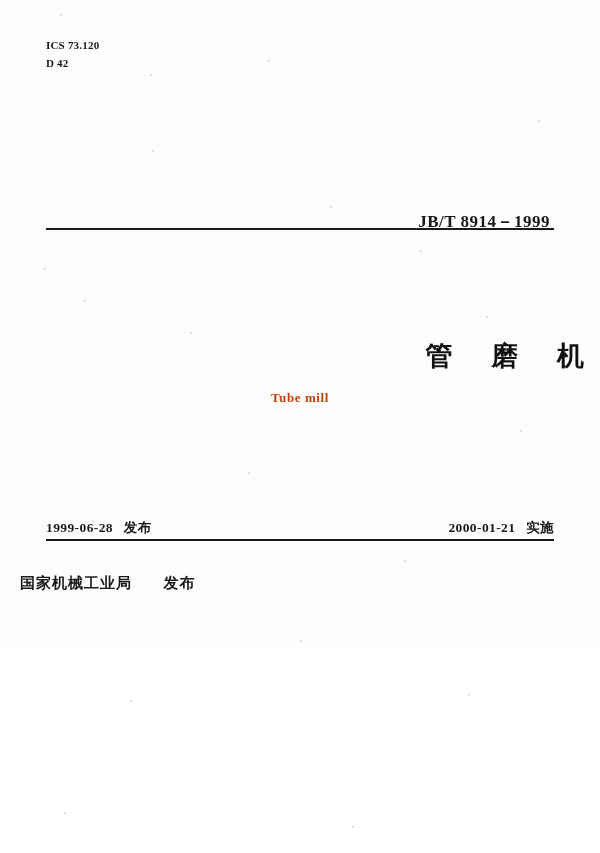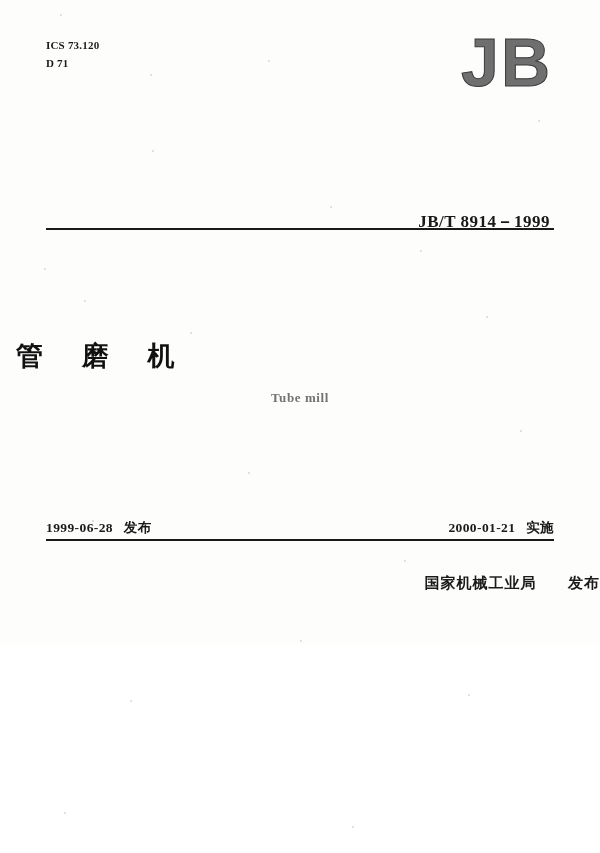--- a/index.html
+++ b/index.html
@@ -85,40 +85,40 @@
     top: 228px;
     height: 0;
     border-top: 2px solid #1a1a1a;
   }
 
   .doc-title {
     position: absolute;
     left: 0;
     right: 0;
     top: 338px;
-    text-align: left;
+    text-align: right;
     font-family: "Liberation Serif", serif;
     font-weight: bold;
     font-size: 27px;
     letter-spacing: 16px;
     text-indent: 16px;
     color: #111;
   }
 
   .doc-subtitle {
     position: absolute;
     left: 0;
     right: 0;
     top: 390px;
     text-align: center;
     font-family: "Liberation Serif", serif;
     font-weight: bold;
     font-size: 13px;
     letter-spacing: .6px;
-    color: #737373;
+    color: #c2410c;
   }
 
   .rule-bottom {
     position: absolute;
     left: 46px;
     right: 46px;
     bottom: 104px;
     height: 0;
     border-top: 2px solid #1a1a1a;
   }
@@ -136,25 +136,26 @@
     letter-spacing: .4px;
   }
   .dates .date-item { white-space: nowrap; margin-top: 36px; }
   .dates .date-item .cn { margin-left: 7px; }
 
   .issuer {
     position: absolute;
     left: 0;
     right: 0;
     bottom: 52px;
-    text-align: right;
+    text-align: left;
     font-family: "Liberation Serif", serif;
     font-weight: bold;
     font-size: 15px;
     letter-spacing: 1px;
+    padding-left: 20px;
   }
   .issuer .gap { display: inline-block; width: 22px; }
 </style>
 </head>
 <body>
 
 <div class="page">
 
   <div class="speck" style="left:60px;  top:14px;  width:2px; height:2px;"></div>
   <div class="speck" style="left:150px; top:74px;  width:2px; height:2px;"></div>
@@ -172,24 +173,23 @@
   <div class="speck" style="left:404px; top:560px; width:2px; height:2px;"></div>
   <div class="speck" style="left:300px; top:640px; width:2px; height:2px;"></div>
   <div class="speck" style="left:130px; top:700px; width:2px; height:2px;"></div>
   <div class="speck" style="left:468px; top:694px; width:2px; height:2px;"></div>
   <div class="speck" style="left:64px;  top:812px; width:2px; height:2px;"></div>
   <div class="speck" style="left:352px; top:826px; width:2px; height:2px;"></div>
   <div class="speck" style="left:538px; top:120px; width:2px; height:2px;"></div>
 
   <div class="ics-block">
     <div>ICS 73.120</div>
-    <div>D 71</div>
+    <div>D 42</div>
   </div>
 
-  <div class="jb-logo">JB</div>
 
 
   <div class="std-no">JB/T  8914－1999</div>
 
   <div class="rule-top"></div>
 
   <div class="doc-title">管 磨 机</div>
   <div class="doc-subtitle">Tube mill</div>
 
   <div class="rule-bottom"></div>

